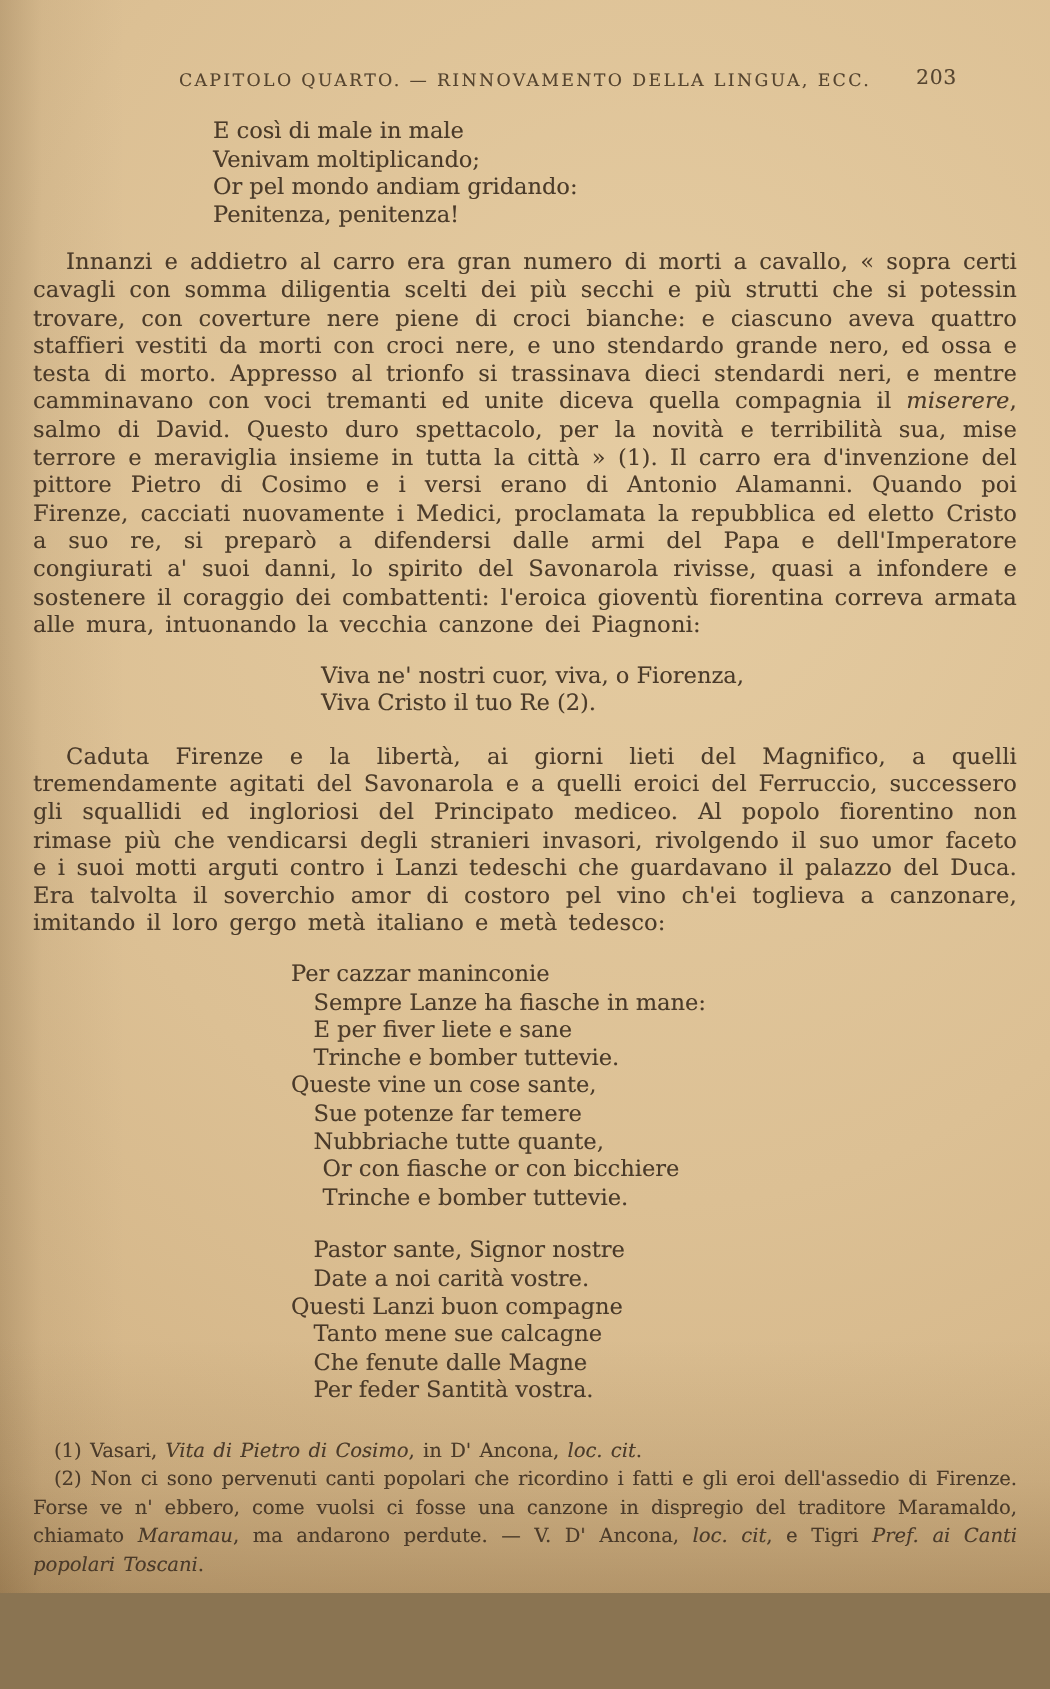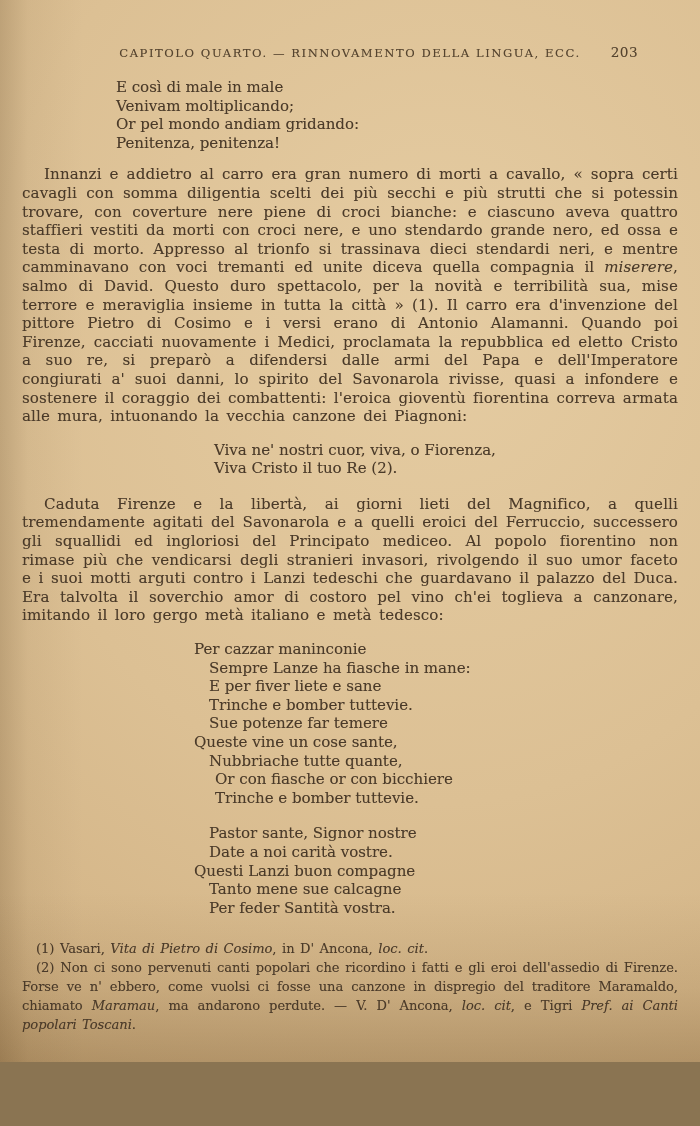--- a/index.html
+++ b/index.html
@@ -41,21 +41,21 @@
     text-align: justify;
     text-indent: 22px;
     word-spacing: 2.4px;
     letter-spacing: 0.15px;
   }
   .interlude { text-align: left; margin-top: 17px; }
   .verse { font-size: 15px; line-height: 18.6px; }
   .verse .vline { white-space: pre; }
   .vline.indent-1 { margin-left: 15px; }
   .vline.indent-2 { margin-left: 21px; }
-  .verse-opening { margin: 0 0 13px 94px; }
+  .verse-opening { margin: 0 0 13px 120px; }
   .verse-viva    { margin: 15px 0 17px 192px; }
   .verse-drinking{ margin: 15px 0 0 172px; }
   .verse-misery  { margin: 17px 0 0 172px; }
   .footnotes {
     margin-top: 22px;
     font-size: 13px;
     line-height: 19px;
   }
   .footnote {
     margin: 0;
@@ -89,33 +89,34 @@
       <div class="vline indent-0">Viva Cristo il tuo Re (2).</div>
     </div>
 
   <p class="para"><span>Caduta Firenze e la libertà, ai giorni lieti del Magnifico, a quelli tremendamente agitati del Savonarola e a quelli eroici del Ferruccio, successero gli squallidi ed ingloriosi del Principato mediceo. Al popolo fiorentino non rimase più che vendicarsi degli stranieri invasori, rivolgendo il suo umor faceto e i suoi motti arguti contro i Lanzi tedeschi che guardavano il palazzo del Duca. Era talvolta il soverchio amor di costoro pel vino ch'ei toglieva a canzonare, imitando il loro gergo metà italiano e metà tedesco:</span></p>
 
   <div class="verse verse-drinking">
       <div class="vline indent-0">Per cazzar maninconie</div>
       <div class="vline indent-1">Sempre Lanze ha fiasche in mane:</div>
       <div class="vline indent-1">E per fiver liete e sane</div>
       <div class="vline indent-1">Trinche e bomber tuttevie.</div>
+      <div class="vline indent-0">Queste vine un cose sante,</div>
       <div class="vline indent-1">Sue potenze far temere</div>
-      <div class="vline indent-0">Queste vine un cose sante,</div>
       <div class="vline indent-1">Nubbriache tutte quante,</div>
       <div class="vline indent-2">Or con fiasche or con bicchiere</div>
       <div class="vline indent-2">Trinche e bomber tuttevie.</div>
     </div>
 
 
   <div class="verse verse-misery">
       <div class="vline indent-1">Pastor sante, Signor nostre</div>
       <div class="vline indent-1">Date a noi carità vostre.</div>
       <div class="vline indent-0">Questi Lanzi buon compagne</div>
       <div class="vline indent-1">Tanto mene sue calcagne</div>
+      <div class="vline indent-1">Che fenute dalle Magne</div>
       <div class="vline indent-1">Per feder Santità vostra.</div>
     </div>
 
   <div class="footnotes">
     <p class="footnote"><span>(1) Vasari, </span><span class="it">Vita di Pietro di Cosimo</span><span>, in D' Ancona, </span><span class="it">loc. cit</span><span>.</span></p>
     <p class="footnote"><span>(2) Non ci sono pervenuti canti popolari che ricordino i fatti e gli eroi dell'assedio di Firenze. Forse ve n' ebbero, come vuolsi ci fosse una canzone in dispregio del traditore Maramaldo, chiamato </span><span class="it">Maramau</span><span>, ma andarono perdute. — V. D' Ancona, </span><span class="it">loc. cit</span><span>, e Tigri </span><span class="it">Pref. ai Canti popolari Toscani</span><span>.</span></p>
   </div>
 
 </div>
 

